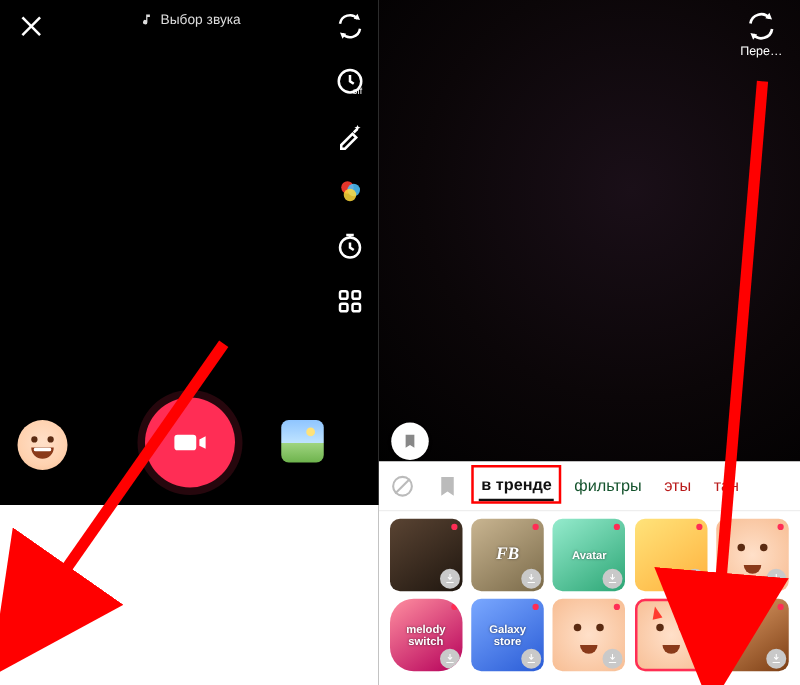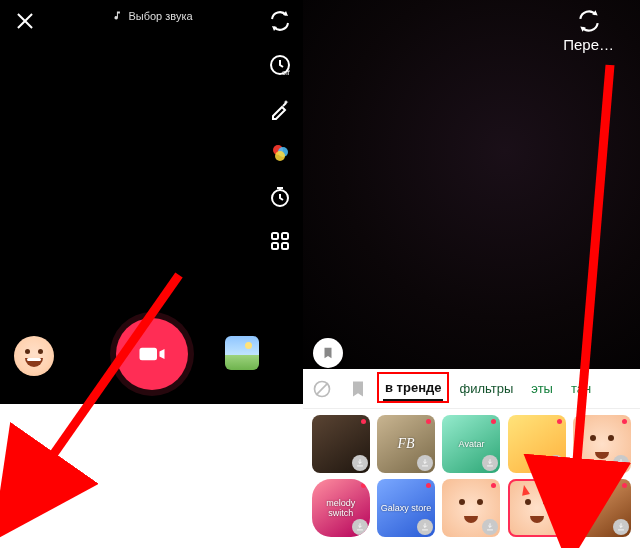--- a/index.html
+++ b/index.html
@@ -80,23 +80,23 @@
     width: 34px; height: 34px; border-radius: 6px; overflow: hidden; cursor: pointer;
     background: linear-gradient(180deg, #8fc5ff 0%, #c0e4ff 55%, #9ed47f 55%, #6eb34d 100%);
   }
   .upload-btn::after {
     content: ""; position: absolute; top: 6px; right: 7px; width: 7px; height: 7px;
     background: #ffe27a; border-radius: 50%;
   }
 
   
   .switch-cam {
-    position: absolute; top: 8px; right: 26px;
+    position: absolute; top: 8px; right: 14px;
     display: flex; flex-direction: column; align-items: center; gap: 2px;
-    color: #fff; font-size: 15px; cursor: pointer;
+    color: #fff; font-size: 10px; cursor: pointer;
   }
   .switch-cam svg { width: 26px; height: 26px; }
 
   .bookmark-btn {
     position: absolute; left: 10px; top: 338px;
     width: 30px; height: 30px; border-radius: 50%; background: #fff;
     display: flex; align-items: center; justify-content: center; cursor: pointer;
     box-shadow: 0 1px 3px rgba(0,0,0,0.3);
   }
   .bookmark-btn svg { width: 14px; height: 14px; }
@@ -115,38 +115,38 @@
   .tab-icon svg { width: 20px; height: 20px; }
   .tab {
     font-size: 13px; color: #14532d; cursor: pointer; padding: 4px 2px; flex-shrink: 0;
   }
   .tab.active { color: #111; font-weight: 600; border-bottom: 2px solid #111; }
   .tab.trending { position: relative; }
   .tab.trending::after {
     content: ""; position: absolute; left: -6px; right: -6px; top: -4px; bottom: -4px;
     border: 2px solid #ff0000; pointer-events: none;
   }
-  .tab.partial { color: #15803d; }
+  .tab.partial { color: #b91c1c; }
 
   .grid {
     display: grid; grid-template-columns: repeat(5, 1fr);
     gap: 6px; padding: 6px 8px 8px 8px;
   }
   .tile {
     position: relative; width: 58px; height: 58px; border-radius: 8px;
     background: #ddd; cursor: pointer; overflow: hidden; justify-self: center;
   }
   .tile .dot { position: absolute; top: 4px; right: 4px; width: 5px; height: 5px; background: #ff2d55; border-radius: 50%; }
   .tile .dl {
     position: absolute; bottom: 2px; right: 2px; width: 16px; height: 16px;
     background: #c9c9c9; border-radius: 50%; display: flex; align-items: center; justify-content: center;
   }
   .tile .dl svg { width: 10px; height: 10px; }
   .tile.selected { outline: 2px solid #ff2d55; outline-offset: -2px; }
-  .tile .tlabel { position: absolute; inset: 0; display:flex; align-items:center; justify-content:center; font-size: 9px; color:#fff; text-shadow:0 0 2px rgba(0,0,0,0.6); font-weight:400; text-align:center; padding:2px; }
+  .tile .tlabel { position: absolute; inset: 0; display:flex; align-items:center; justify-content:center; font-size: 9px; color:#fff; text-shadow:0 0 2px rgba(0,0,0,0.6); font-weight:700; text-align:center; padding:2px; }
 
   
   .bg-a { background: linear-gradient(145deg,#5a4433,#1f160f); }
   .bg-b { background: linear-gradient(145deg,#c9b591,#7a6a49); }
   .bg-c { background: linear-gradient(145deg,#95ebcd,#2ca675); }
   .bg-d { background: linear-gradient(145deg,#ffe37a,#ffb13d); }
   .bg-e { background: radial-gradient(circle,#ffe0c9,#f7bd93); }
   .bg-f { background: linear-gradient(145deg,#ff8fa0,#b5005a); border-radius: 19px; }
   .bg-g { background: linear-gradient(145deg,#7aa8ff,#2a5cd6); }
   .bg-h { background: radial-gradient(circle,#ffe0c9,#f7bd93); }

